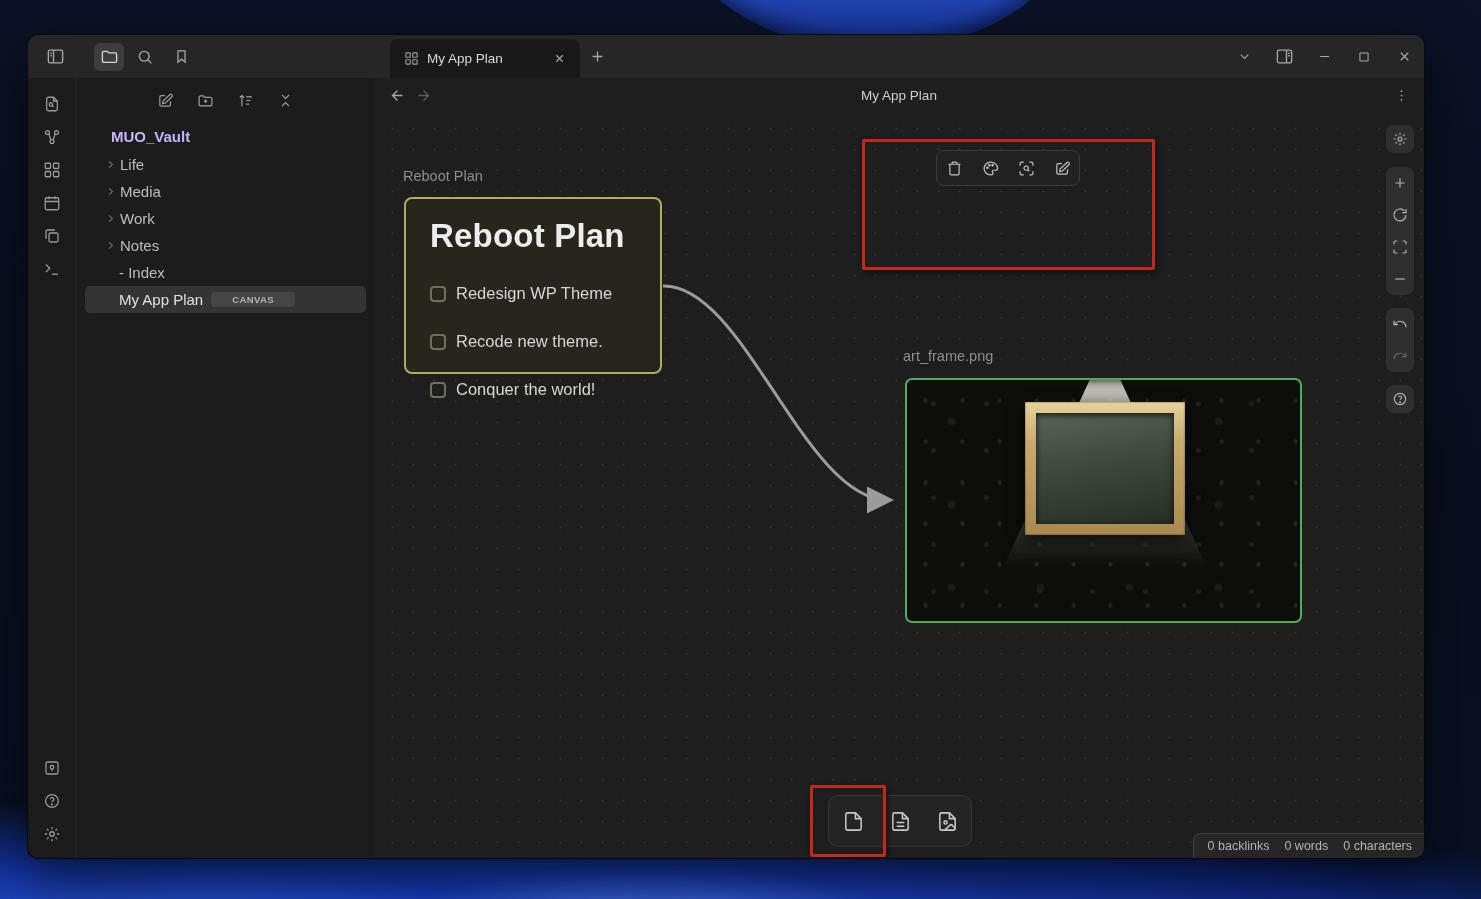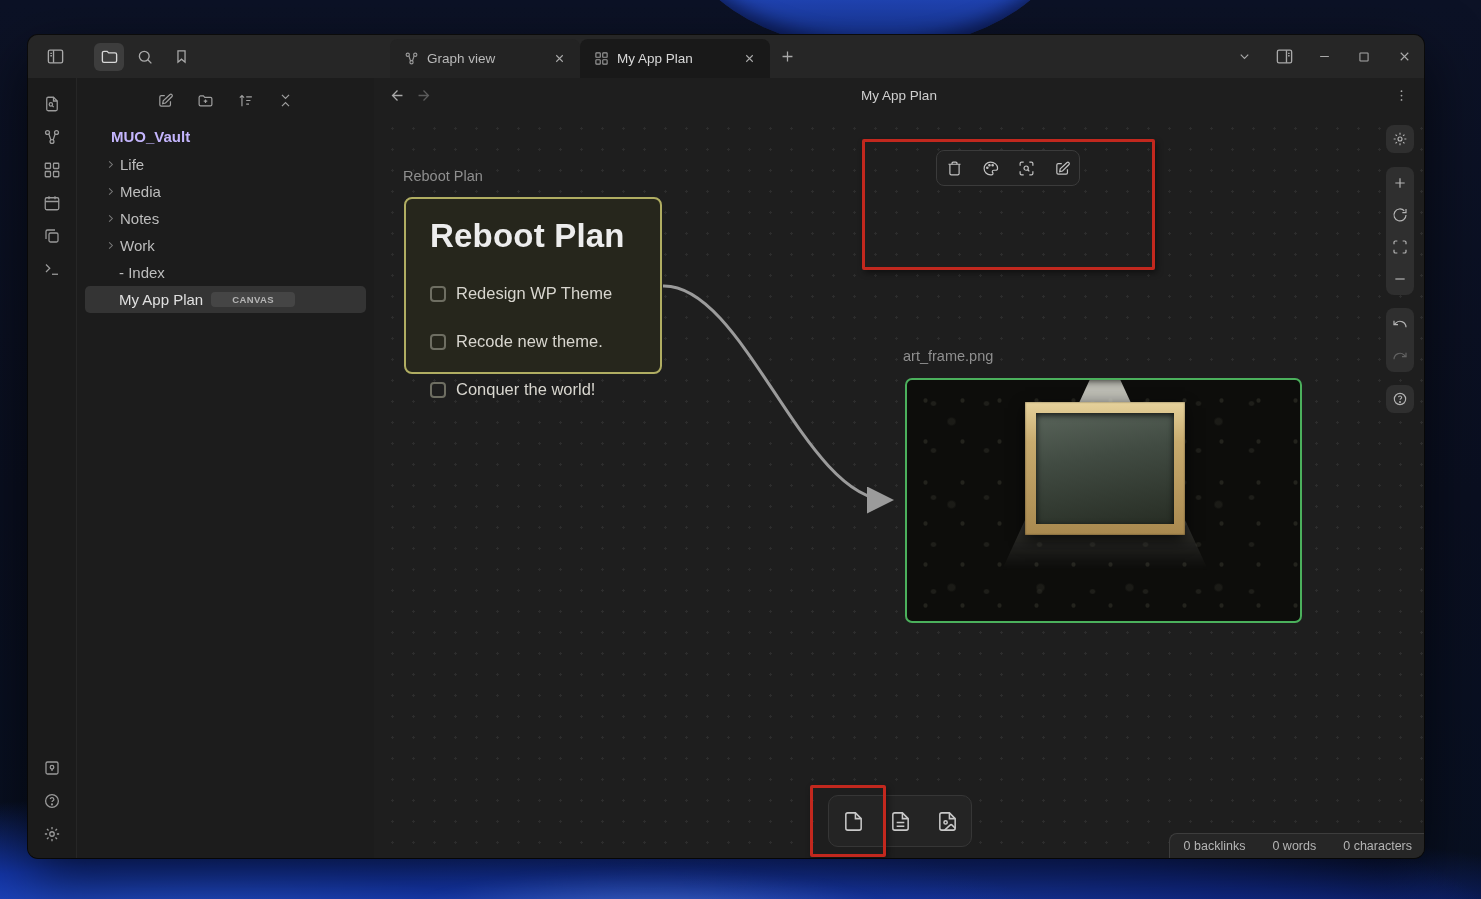--- a/index.html
+++ b/index.html
@@ -130,21 +130,21 @@
   .rc .dim { color:#636363; }
 
   
   .bottom-bar { position:absolute; left:454px; top:683px; width:144px; height:52px; background:#242424;
     border:1px solid #363636; border-radius:10px; display:flex; align-items:center; justify-content:center; gap:7px; }
   .bottom-bar .ic { width:40px; height:40px; border-radius:7px; color:#c9c9c9; }
   .ann-toolbar { left:436px; top:673px; width:76px; height:72px; box-shadow:2px 3px 6px rgba(0,0,0,.45); }
 
   
   .statusbar { position:absolute; right:0; bottom:0; height:25px; background:#262626; border:1px solid #3d3d3d;
-    border-right:none; border-bottom:none; border-radius:8px 0 0 0; display:flex; align-items:center; gap:27px;
+    border-right:none; border-bottom:none; border-radius:8px 0 0 0; display:flex; align-items:center; gap:15px;
     padding:0 12px 0 14px; font-size:12.5px; color:#b4b4b4; }
 </style>
 </head>
 <body>
 
 <div class="desktop">
   <div class="swirl-top"></div>
   <div class="bloom-bottom"></div>
   <div class="bloom-streak"></div>
 </div>
@@ -174,34 +174,20 @@
           </svg>
       </button>
       <button class="ic">
         <svg width="17" height="17" viewBox="0 0 24 24" fill="none" stroke="currentColor" stroke-width="1.8">
             <path d="M7 4h10v16l-5-4.2L7 20z"></path>
           </svg>
       </button>
     </div>
 
     <div class="tabs">
-      <div class="tab">
-        <svg class="ticon" width="15" height="15" viewBox="0 0 24 24" fill="none" stroke="currentColor" stroke-width="1.8">
-            <circle cx="6" cy="6" r="2.6"></circle>
-            <circle cx="18" cy="6" r="2.6"></circle>
-            <circle cx="12" cy="18" r="2.6"></circle>
-            <path d="M7.8 7.8 10.5 16M16.2 7.8 13.5 16"></path>
-          </svg>
-        <span class="tab-label">Graph view</span>
-        <button class="ic tab-close">
-          <svg width="13" height="13" viewBox="0 0 24 24" fill="none" stroke="currentColor" stroke-width="2">
-              <path d="M6 6l12 12M18 6 6 18"></path>
-            </svg>
-        </button>
-      </div>
       <div class="tab active">
         <svg class="ticon" width="15" height="15" viewBox="0 0 24 24" fill="none" stroke="currentColor" stroke-width="1.8">
             <rect x="3" y="3" width="7" height="7" rx="1"></rect>
             <rect x="14" y="3" width="7" height="7" rx="1"></rect>
             <rect x="3" y="14" width="7" height="7" rx="1"></rect>
             <rect x="14" y="14" width="7" height="7" rx="1"></rect>
           </svg>
         <span class="tab-label">My App Plan</span>
         <button class="ic tab-close">
           <svg width="13" height="13" viewBox="0 0 24 24" fill="none" stroke="currentColor" stroke-width="2">
@@ -357,27 +343,27 @@
       <div class="tree-row">
         <svg class="chev" width="11" height="11" viewBox="0 0 24 24" fill="none" stroke="currentColor" stroke-width="2.2">
             <path d="m9 5 7 7-7 7"></path>
           </svg>
         <span>Media</span>
       </div>
       <div class="tree-row">
         <svg class="chev" width="11" height="11" viewBox="0 0 24 24" fill="none" stroke="currentColor" stroke-width="2.2">
             <path d="m9 5 7 7-7 7"></path>
           </svg>
-        <span>Notes</span>
+        <span>Work</span>
       </div>
       <div class="tree-row">
         <svg class="chev" width="11" height="11" viewBox="0 0 24 24" fill="none" stroke="currentColor" stroke-width="2.2">
             <path d="m9 5 7 7-7 7"></path>
           </svg>
-        <span>Work</span>
+        <span>Notes</span>
       </div>
       <div class="tree-row file">
         <span>- Index</span>
       </div>
       <div class="tree-row file selected">
         <span>My App Plan</span>
         <span class="badge">CANVAS</span>
       </div>
     </div>
 

